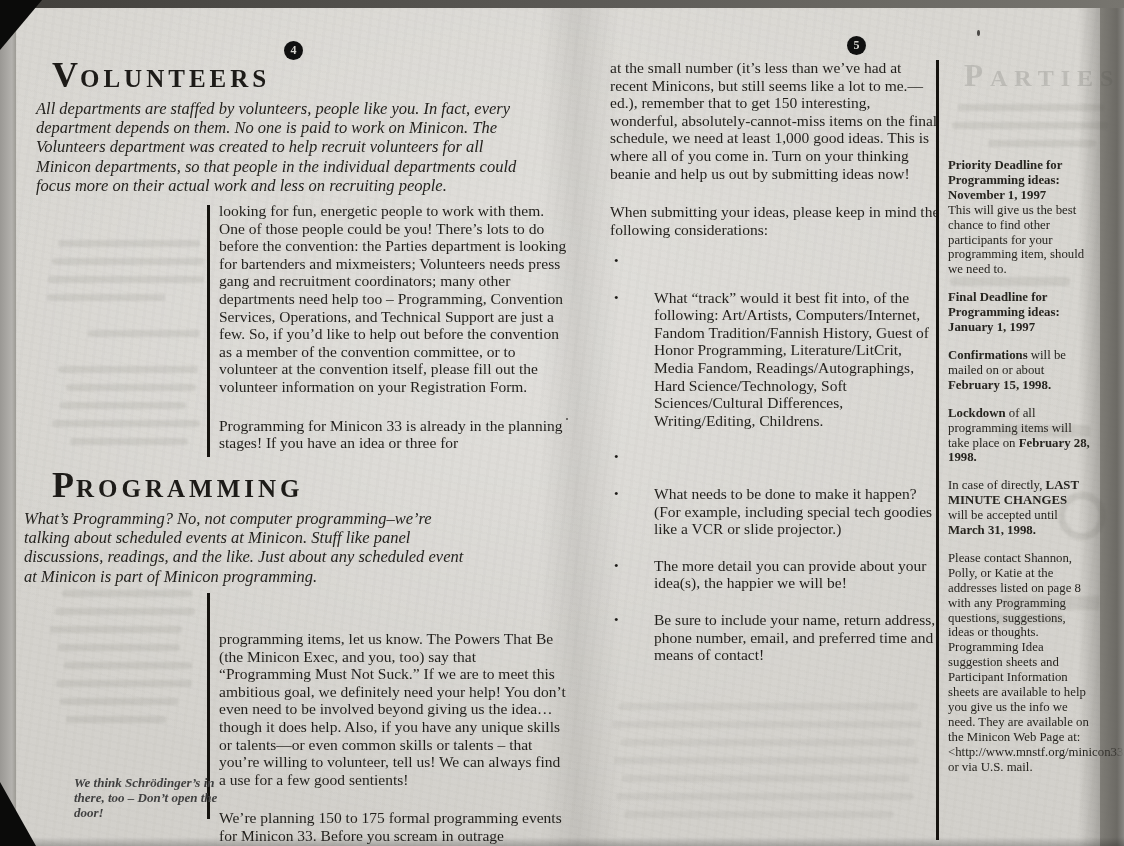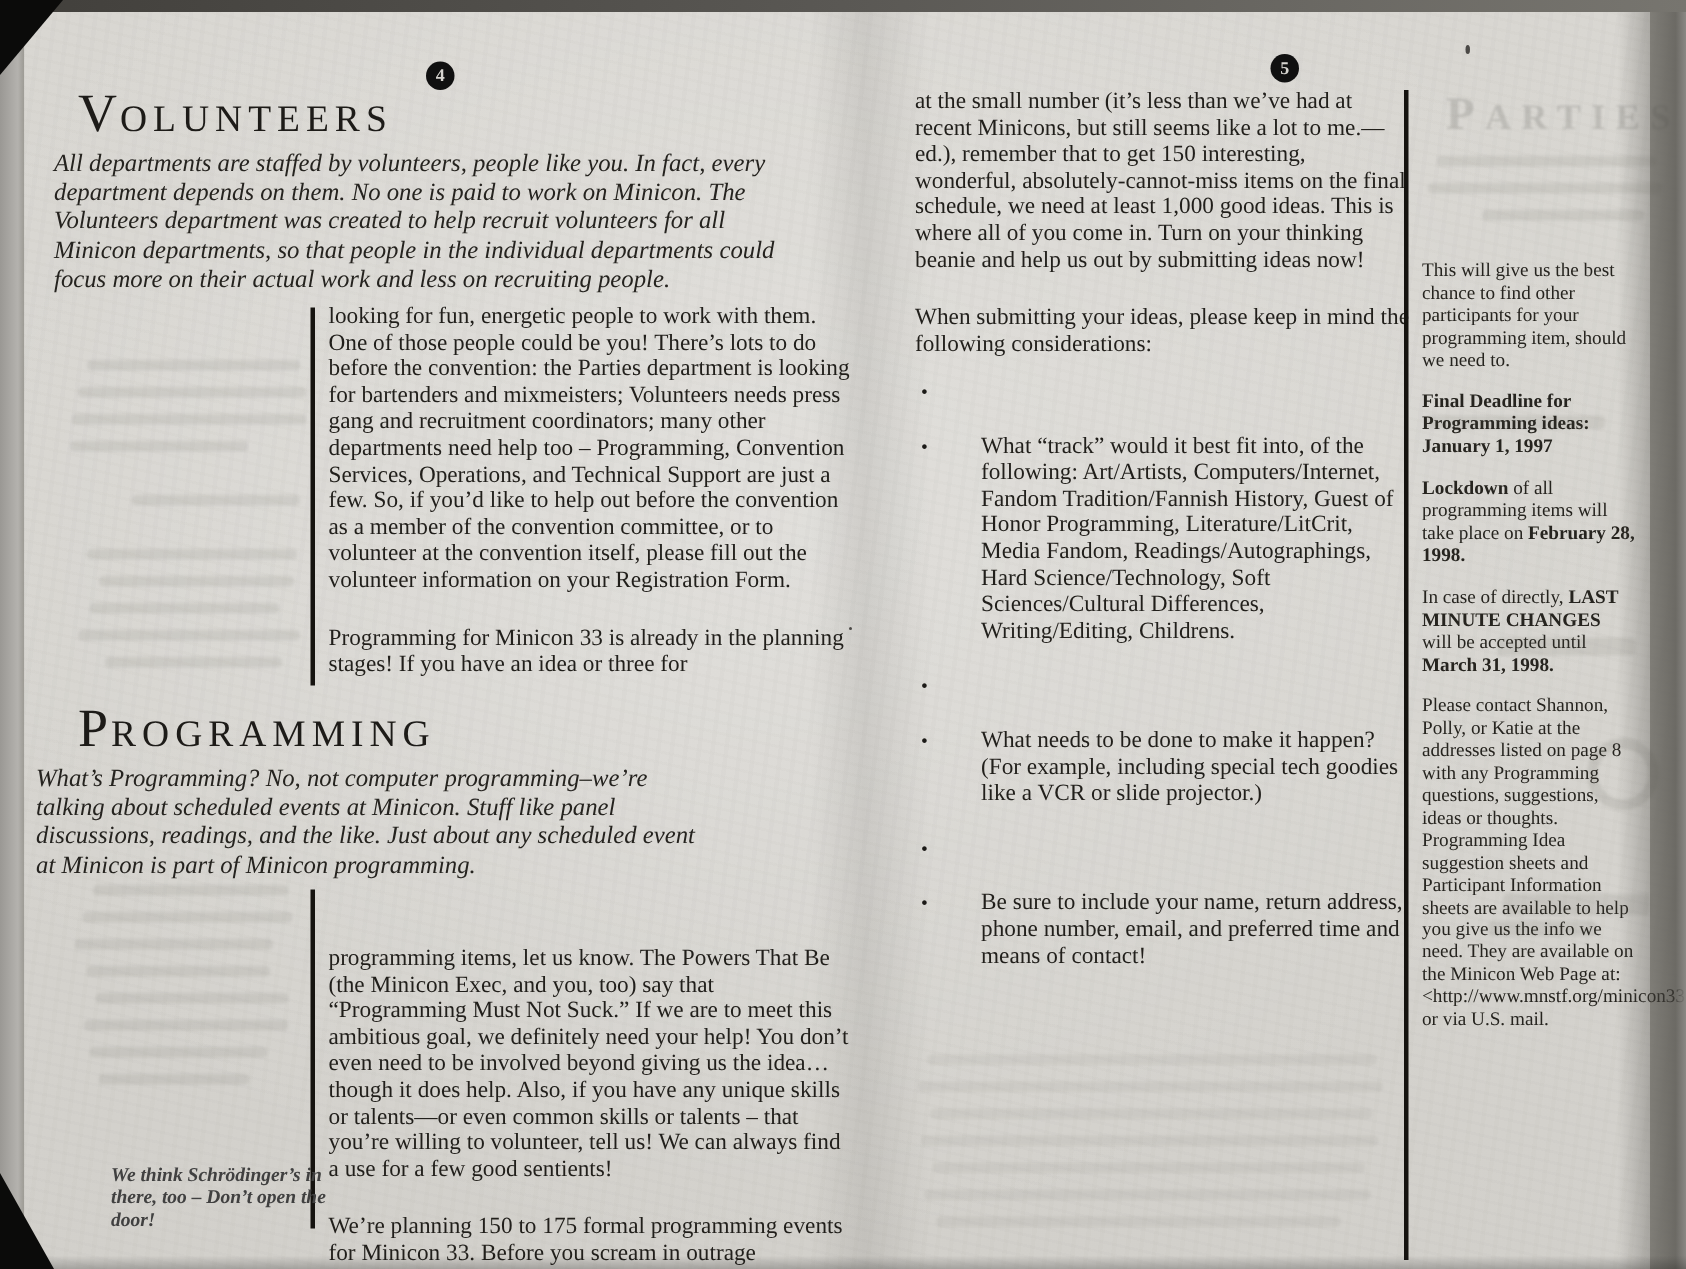--- a/index.html
+++ b/index.html
@@ -22,21 +22,21 @@
   .top-strip{position:absolute;left:0;top:0;width:100%;height:8px;
           background:linear-gradient(90deg,#413f3b,#5a5854 50%, #77756f);}
   .bottom-shade{position:absolute;left:0;bottom:0;width:100%;height:9px;
           background:linear-gradient(0deg, rgba(0,0,0,0.22), rgba(0,0,0,0));}
   .corner-tl{position:absolute;left:0;top:0;width:42px;height:50px;background:#0b0b0a;
           clip-path:polygon(0 0,100% 0,0 100%);}
   .corner-bl{position:absolute;left:0;bottom:0;width:36px;height:64px;background:#0b0b0a;
           clip-path:polygon(0 0,0 100%,100% 100%);}
   .pagenum{position:absolute;width:19px;height:19px;border-radius:50%;background:#101010;
            color:#d6d4cf;font-size:12px;font-weight:bold;line-height:19px;text-align:center;}
-  .fancy{position:absolute;margin:0;color:#1d1b18;font-weight:normal;font-size:25px;
+  .fancy{position:absolute;margin:0;color:#1d1b18;font-weight:bold;font-size:25px;
          letter-spacing:4px;text-transform:uppercase;font-family:"Liberation Serif",serif;text-align:right;}
   .fancy::first-letter{font-size:36px;letter-spacing:2px;}
   .intro{position:absolute;font-style:italic;font-size:16.5px;line-height:19.2px;color:#25231f;}
   .vrule{position:absolute;width:2.5px;background:#15130f;}
   .col{position:absolute;}
   .bp{margin:0;font-size:15.5px;line-height:17.6px;color:#211f1b;}
   .bp + .bp{margin-top:21px;}
   .note{position:absolute;font-style:italic;font-weight:bold;font-size:13px;line-height:15px;color:#404040;}
   .bullets{position:absolute;}
   .bullet{display:flex;margin-bottom:19px;}
@@ -136,39 +136,41 @@
           <span class="bullet-dot">•</span>
         </div>
 
         <div class="bullet">
           <span class="bullet-dot">•</span>
           <span class="bullet-text"><span>What needs to be done to make it happen? (For example, including special tech goodies like a VCR or slide projector.)</span></span>
         </div>
 
         <div class="bullet">
           <span class="bullet-dot">•</span>
+          <span class="bullet-text"><span>The more detail you can provide about your idea(s), the happier we will be!</span></span>
         </div>
 
         <div class="bullet">
           <span class="bullet-dot">•</span>
           <span class="bullet-text"><span>Be sure to include your name, return address, phone number, email, and preferred time and means of contact!</span></span>
         </div>
       </div>
 
     <div class="vrule" style="left:936px;top:60px;height:780px;"></div>
 
     <div class="ghost-head" style="left:964px;top:58px;">Parties</div>
     <div class="ghost-bar" style="left:958px;top:104px;width:146px;"></div>
     <div class="ghost-bar" style="left:952px;top:122px;width:156px;"></div>
     <div class="ghost-bar" style="left:988px;top:140px;width:108px;"></div>
 
     <div class="sidebar" style="left:948px;top:158px;width:142px;">
 
-    <p class="sb"><br><span>This will give us the best chance to find other participants for your programming item, should we need to.</span></p>
+    <p class="sb"><span class="b">Priority Deadline for Programming ideas: November 1, 1997</span><br><span>This will give us the best chance to find other participants for your programming item, should we need to.</span></p>
         <p class="sb"><span class="b">Final Deadline for Programming ideas: January 1, 1997</span><br></p>
+        <p class="sb"><span class="b">Confirmations</span><span> will be mailed on or about </span><span class="b">February 15, 1998.</span></p>
         <p class="sb"><span class="b">Lockdown</span><span> of all programming items will take place on </span><span class="b">February 28, 1998.</span></p>
         <p class="sb"><span>In case of directly, </span><span class="b">LAST MINUTE CHANGES</span><span> will be accepted until </span><span class="b">March 31, 1998.</span></p>
         <p class="sb"><span>Please contact Shannon, Polly, or Katie at the addresses listed on page 8 with any Programming questions, suggestions, ideas or thoughts. Programming Idea suggestion sheets and Participant Information sheets are available to help you give us the info we need. They are available on the Minicon Web Page at: &lt;http://www.mnstf.org/minicon33/programming/&gt; or via U.S. mail.</span></p>
       </div>
 
     <div>
       <div class="ghost-bar" style="left:950px;top:277px;width:120px;height:9px;"></div>
       <div class="ghost-ring" style="left:1058px;top:492px;width:34px;height:34px;"></div>
       <div class="ghost-bar" style="left:998px;top:425px;width:92px;height:12px;"></div>
       <div class="ghost-bar" style="left:1002px;top:596px;width:98px;height:14px;"></div>

